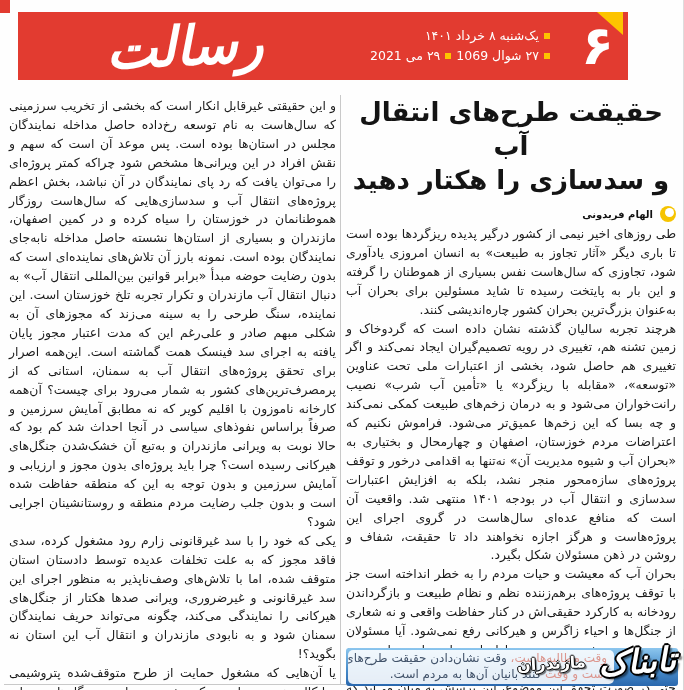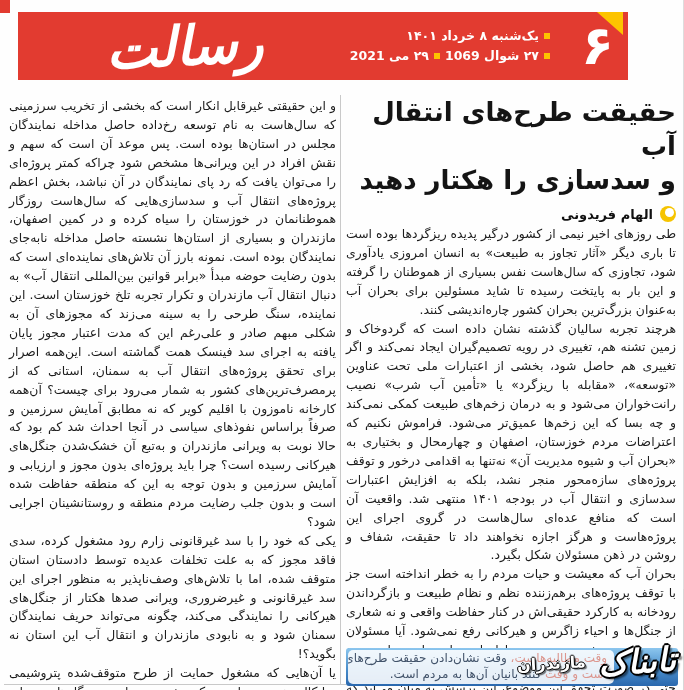--- a/index.html
+++ b/index.html
@@ -18,21 +18,21 @@
   .fold-triangle {
     position: absolute; right: 5px; top: 0; width: 26px; height: 23px;
     background: #fdc400; clip-path: polygon(0 0, 100% 0, 100% 100%);
   }
   .page-number {
     position: absolute; right: 14px; top: 2px; color: #ffffff;
     font-size: 54px; font-weight: bold; line-height: 64px;
   }
   .date-block {
     position: absolute; right: 78px; top: 14px; color: #ffffff;
-    font-size: 12.5px; font-weight: bold; line-height: 20px; text-align: center;
+    font-size: 12.5px; font-weight: normal; line-height: 20px; text-align: center;
   }
   .date-row { display: flex; align-items: center; gap: 5px; }
   .sq-bullet { display: inline-block; width: 6px; height: 6px; background: #fdc400; flex: 0 0 auto; }
   .paper-logo {
     position: absolute; left: 88px; top: 0; height: 68px; display: flex; align-items: center;
     color: #ffffff; font-size: 54px; font-weight: bold; font-style: italic;
     transform: rotate(-3deg); letter-spacing: -2px;
   }
 
   
@@ -42,33 +42,33 @@
   .right-edge-rule { right: 3px; top: 95px; width: 1px; height: 552px; background: #d7d7d7; }
   .bottom-rule-left { left: 4px; top: 684px; width: 342px; height: 1px; }
 
   
   .txt { font-size: 12.4px; line-height: 18.9px; text-align: justify; color: #1c1c1c; }
   .txt p { margin: 0; }
   .col-right { position: absolute; right: 8px; top: 95px; width: 330px; }
   .col-left  { position: absolute; left: 9px;  top: 97px; width: 327px; }
 
   .headline {
-    font-weight: bold; color: #141414;
+    text-align: center; font-weight: bold; color: #141414;
     font-size: 26px; line-height: 34px; margin-bottom: 9px;
   }
   .author-row { display: flex; align-items: center; gap: 7px; margin: 2px 0 3px 0; }
   .author-icon {
     position: relative; width: 16px; height: 16px; border-radius: 50%;
     background: #f6c400; flex: 0 0 auto;
   }
   .author-icon::before {
     content: ""; position: absolute; width: 9px; height: 9px; border-radius: 50%;
     background: #ffffff; top: 2px; left: 5px;
   }
-  .author-name { font-size: 13px; font-weight: bold; color: #111111; }
+  .author-name { font-size: 10px; font-weight: bold; color: #111111; }
 
   
   .wm-band {
     position: absolute; right: 6px; top: 648px; width: 332px; height: 38px;
     background: linear-gradient(180deg, #8cc6ee 0%, #4a8ecb 55%, #2a68ae 100%);
     border-radius: 3px;
   }
   .closing-box {
     position: absolute; left: 2px; top: 2px; width: 266px; height: 34px;
     background: rgba(255,255,255,0.88); border-radius: 5px;

